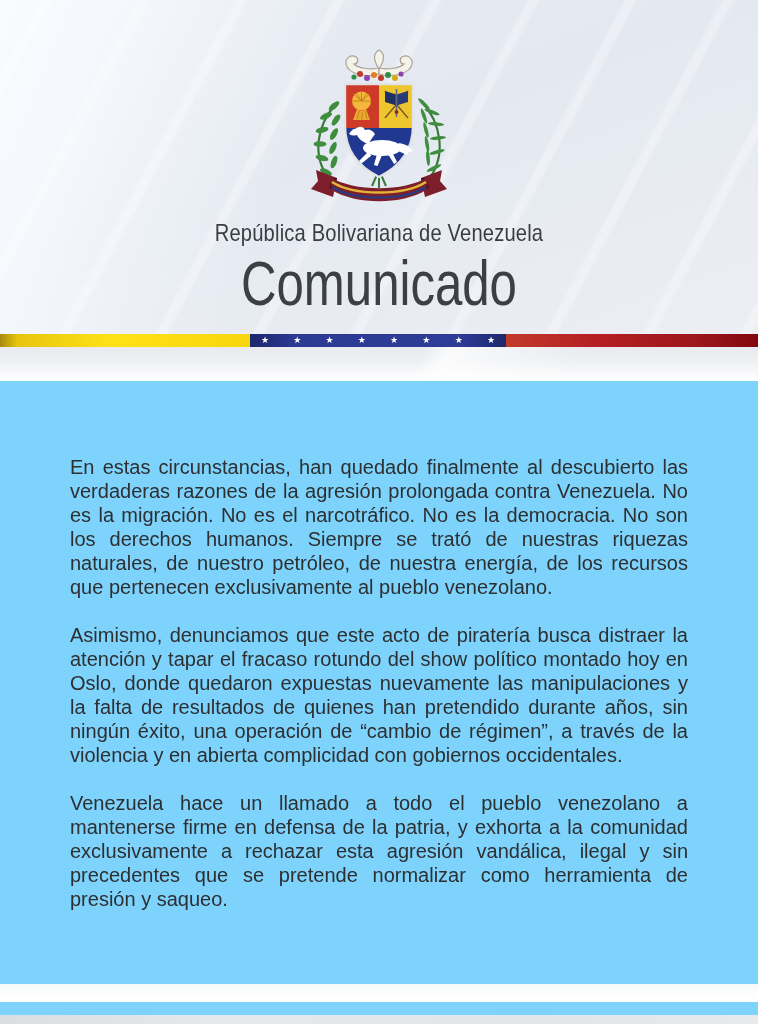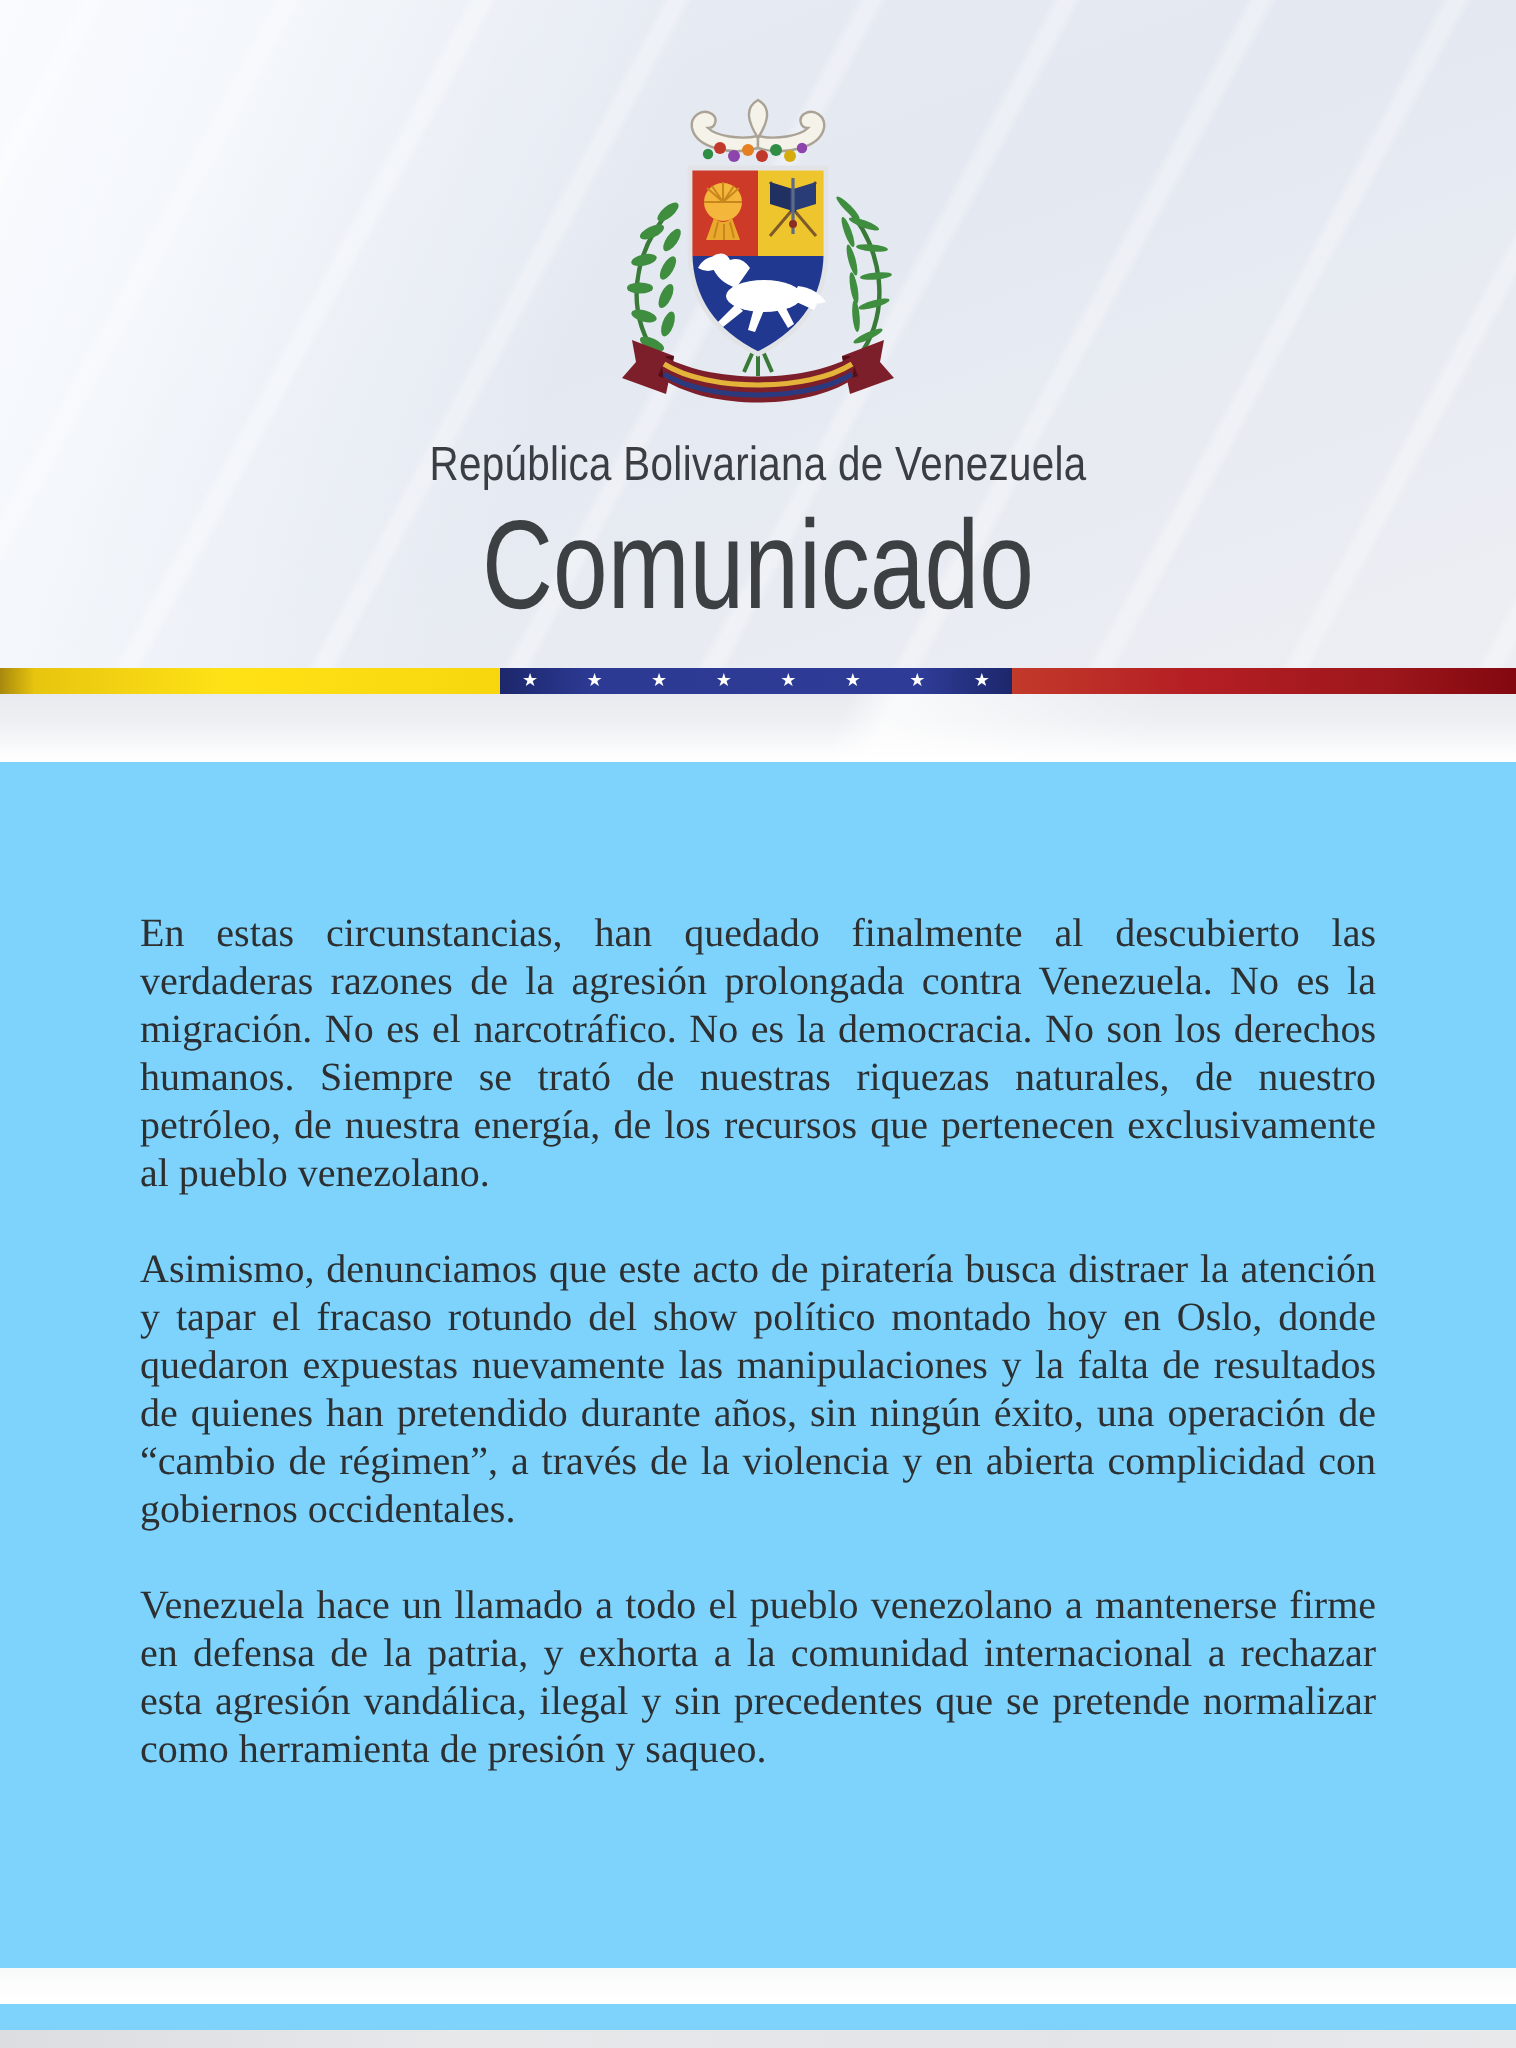--- a/index.html
+++ b/index.html
@@ -49,21 +49,21 @@
     text-align:justify;text-align-last:justify;
   }
   
   .subband{
     height:34px;
     background:
       linear-gradient(115deg, rgba(255,255,255,0) 55%, rgba(255,255,255,.75) 58%, rgba(255,255,255,.15) 72%, rgba(255,255,255,0) 76%),
       linear-gradient(180deg,#e8eaef 0%,#edeFF2 40%,#fdfdfe 90%,#ffffff 100%);
   }
   
-  .doc-body{padding:74px 70px 0 70px;font-family:Liberation Serif, serif;}
+  .doc-body{padding:74px 70px 0 70px;}
   .doc-body p{
     margin:0 0 24px 0;
     font-size:20px;line-height:24px;color:#2d2f31;
     text-align:justify;
   }
   .doc-body p:last-child{margin-bottom:0;}
   
   .bottom-faint{position:absolute;left:0;right:0;bottom:22px;height:18px;
     background:linear-gradient(180deg,#f8faf9 0%,#ffffff 100%);}
   .bottom-strip{position:absolute;left:0;right:0;bottom:0;height:9px;
@@ -189,18 +189,18 @@
       <span class="stars">★ ★ ★ ★ ★ ★ ★ ★</span>
     </div>
     <div class="seg seg-red"></div>
   </div>
 
   <div class="subband"></div>
 
   <main class="doc-body">
     <p>En estas circunstancias, han quedado finalmente al descubierto las verdaderas razones de la agresión prolongada contra Venezuela. No es la migración. No es el narcotráfico. No es la democracia. No son los derechos humanos. Siempre se trató de nuestras riquezas naturales, de nuestro petróleo, de nuestra energía, de los recursos que pertenecen exclusivamente al pueblo venezolano.</p>
     <p>Asimismo, denunciamos que este acto de piratería busca distraer la atención y tapar el fracaso rotundo del show político montado hoy en Oslo, donde quedaron expuestas nuevamente las manipulaciones y la falta de resultados de quienes han pretendido durante años, sin ningún éxito, una operación de “cambio de régimen”, a través de la violencia y en abierta complicidad con gobiernos occidentales.</p>
-    <p>Venezuela hace un llamado a todo el pueblo venezolano a mantenerse firme en defensa de la patria, y exhorta a la comunidad internacional a rechazar esta agresión vandálica, ilegal y sin precedentes que se pretende normalizar como herramienta de presión y saqueo.</p>
+    <p>Venezuela hace un llamado a todo el pueblo venezolano a mantenerse firme en defensa de la patria, y exhorta a la comunidad exclusivamente a rechazar esta agresión vandálica, ilegal y sin precedentes que se pretende normalizar como herramienta de presión y saqueo.</p>
   </main>
 
   <div class="bottom-faint"></div>
   <div class="bottom-strip"></div>
 </div>
 
 </body></html>

